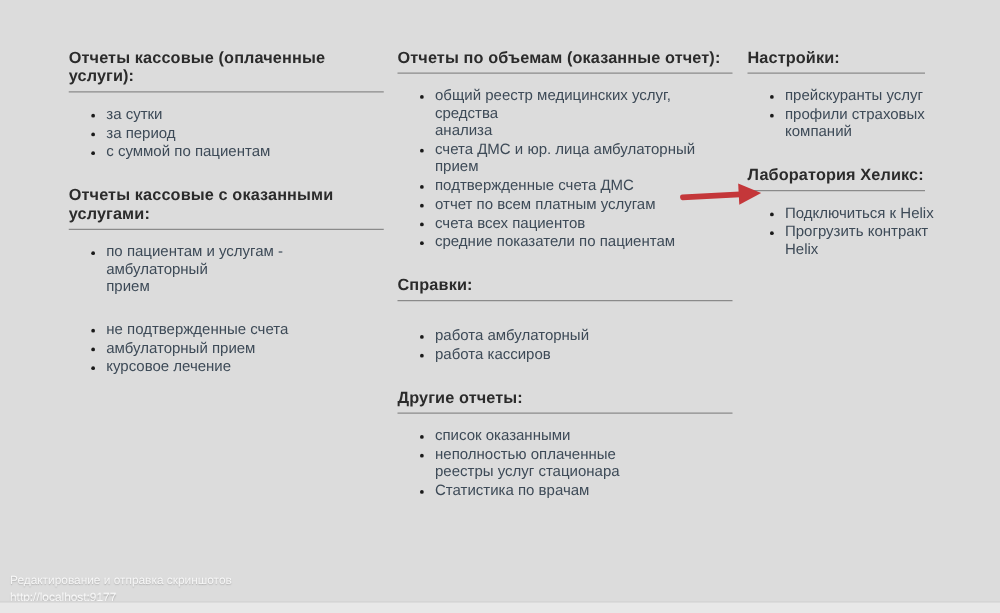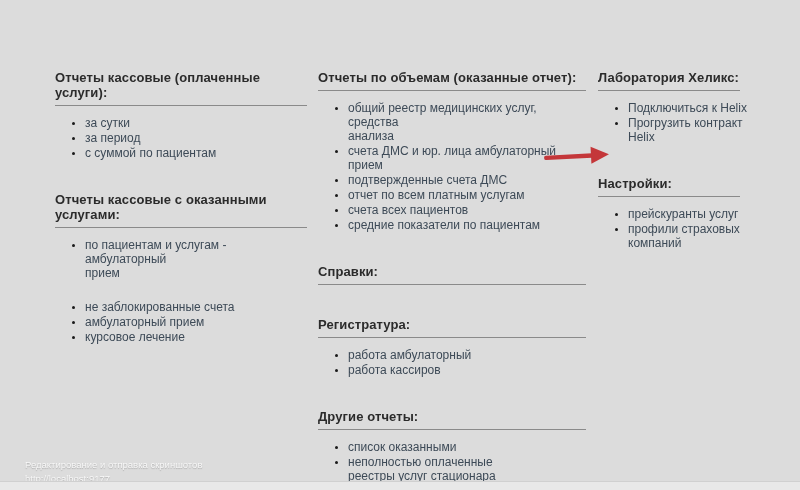--- a/index.html
+++ b/index.html
@@ -15,21 +15,20 @@
   .col-1{left:318px;width:268px;}
   .col-2{left:598px;width:164px;}
   .section{margin-top:20px;}
   .section:first-child{margin-top:0;}
   .section-title{
     font-size:13px;font-weight:bold;
     color:var(--header,#2b2b2b);
     padding-bottom:5px;
     border-bottom:1px solid var(--rule,#8a8a8a);
     letter-spacing:.1px;
-    margin-top:32px;
   }
   .col-2 .section-title{width:142px;}
   ul.items{
     margin:10px 0 0 0;
     padding-left:30px;
     list-style:disc;
   }
   ul.items li{
     font-size:12px;
     line-height:14px;
@@ -39,21 +38,21 @@
     cursor:pointer;
   }
   ul.items li::marker{color:#1a1a1a;font-size:10px;}
   .arrow-annotation{
     position:absolute;left:544px;top:146px;
     width:66px;height:20px;
     transform:rotate(-3deg);
     pointer-events:none;
   }
   .watermark{
-    position:absolute;left:25px;top:458px;
+    position:absolute;left:8px;top:458px;
     font-size:9.5px;line-height:14px;
     color:rgba(255,255,255,0.85);
     text-shadow:0 1px 1px rgba(110,110,110,0.4);
   }
   .hscrollbar{
     position:absolute;left:0;bottom:0;
     width:800px;height:8px;
     background:var(--scroll,#e8e8e8);
     border-top:1px solid #d0d0d0;
   }
@@ -75,21 +74,21 @@
         </div>
         <div class="section">
           <div class="section-title">Отчеты кассовые с оказанными услугами:</div>
           <ul class="items">
             <li>по пациентам и услугам - амбулаторный
 прием</li>
           </ul>
         </div>
         <div class="section">
           <ul class="items">
-            <li>не заблокированные счета</li>
+            <li>не подтвержденные счета</li>
             <li>амбулаторный прием</li>
             <li>курсовое лечение</li>
           </ul>
         </div>
       </div>
       <div class="col col-1">
         <div class="section">
           <div class="section-title">Отчеты по объемам (оказанные отчет):</div>
           <ul class="items">
             <li>общий реестр медицинских услуг, средства
@@ -98,50 +97,49 @@
             <li>подтвержденные счета ДМС</li>
             <li>отчет по всем платным услугам</li>
             <li>счета всех пациентов</li>
             <li>средние показатели по пациентам</li>
           </ul>
         </div>
         <div class="section">
           <div class="section-title">Справки:</div>
         </div>
         <div class="section">
-          <div class="section-title">Регистратура:</div>
           <ul class="items">
             <li>работа амбулаторный</li>
             <li>работа кассиров</li>
           </ul>
         </div>
         <div class="section">
           <div class="section-title">Другие отчеты:</div>
           <ul class="items">
             <li>список оказанными</li>
             <li>неполностью оплаченные
 реестры услуг стационара</li>
             <li>Статистика по врачам</li>
           </ul>
         </div>
       </div>
       <div class="col col-2">
         <div class="section">
-          <div class="section-title">Лаборатория Хеликс:</div>
-          <ul class="items">
-            <li>Подключиться к Helix</li>
-            <li>Прогрузить контракт Helix</li>
-          </ul>
-        </div>
-        <div class="section">
           <div class="section-title">Настройки:</div>
           <ul class="items">
             <li>прейскуранты услуг</li>
             <li>профили страховых
 компаний</li>
+          </ul>
+        </div>
+        <div class="section">
+          <div class="section-title">Лаборатория Хеликс:</div>
+          <ul class="items">
+            <li>Подключиться к Helix</li>
+            <li>Прогрузить контракт Helix</li>
           </ul>
         </div>
       </div>
     </div>
 
   <svg class="arrow-annotation" viewBox="0 0 66 20" xmlns="http://www.w3.org/2000/svg">
     <rect x="0" y="8" width="50" height="4.5" rx="2" class="arrow-part" fill="#c4373a"></rect>
     <polygon points="47,1.5 65,10 47,18.5" class="arrow-part" fill="#c4373a"></polygon>
   </svg>
 

